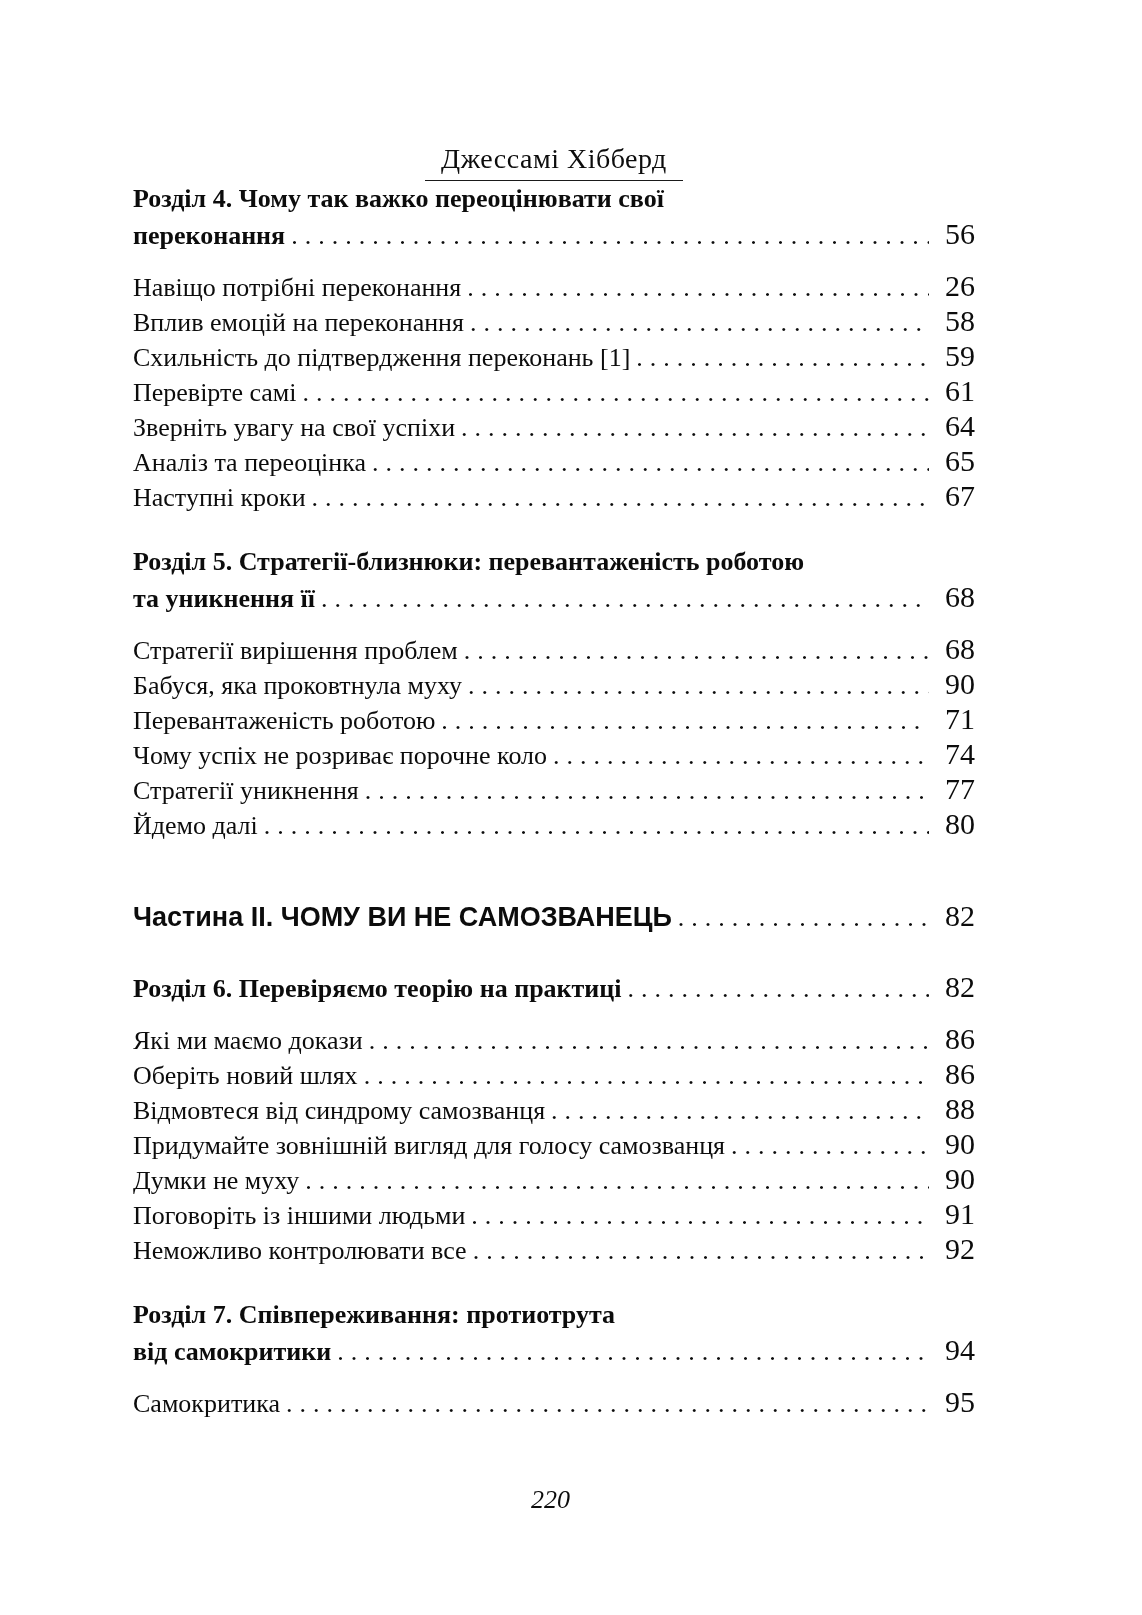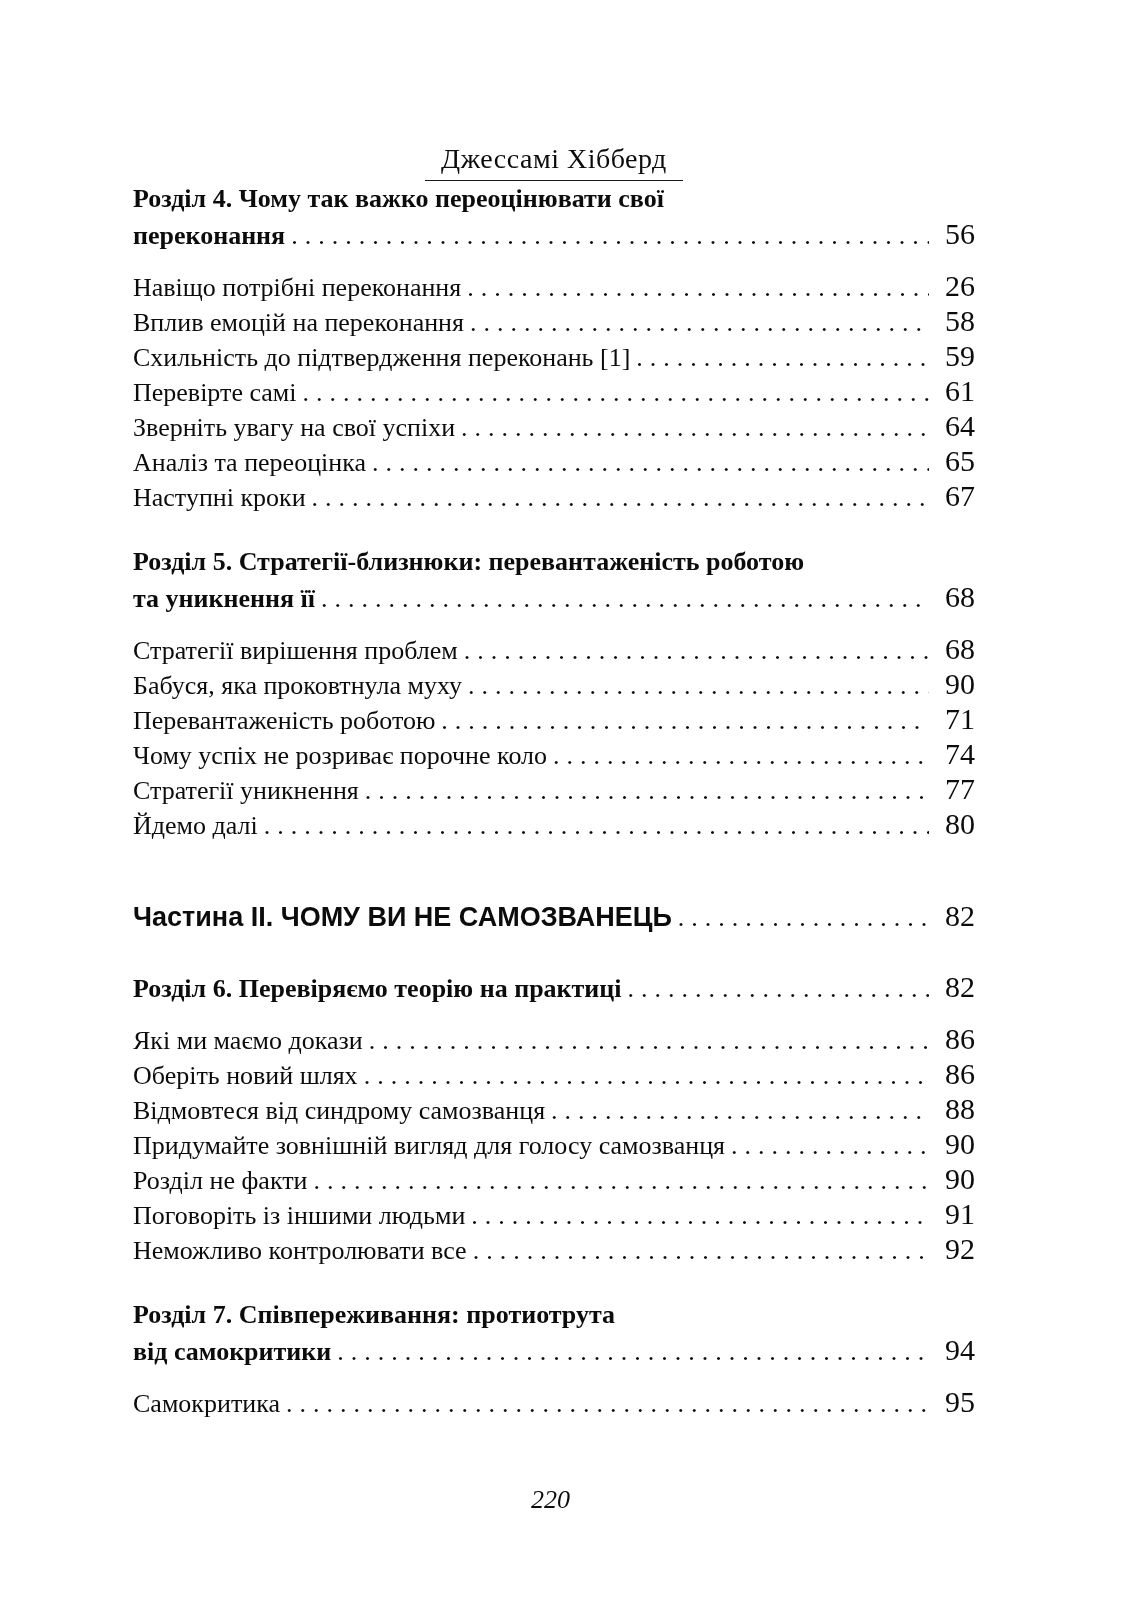--- a/index.html
+++ b/index.html
@@ -203,21 +203,21 @@
         <span class="toc-title">Відмовтеся від синдрому самозванця</span>
         <span class="leader"></span>
         <span class="pg">88</span>
       </div>
       <div class="toc-row normal">
         <span class="toc-title">Придумайте зовнішній вигляд для голосу самозванця</span>
         <span class="leader"></span>
         <span class="pg">90</span>
       </div>
       <div class="toc-row normal">
-        <span class="toc-title">Розділ не факти</span>
+        <span class="toc-title">Думки не муху</span>
         <span class="leader"></span>
         <span class="pg">90</span>
       </div>
       <div class="toc-row normal">
         <span class="toc-title">Поговоріть із іншими людьми</span>
         <span class="leader"></span>
         <span class="pg">91</span>
       </div>
       <div class="toc-row normal">
         <span class="toc-title">Неможливо контролювати все</span>

